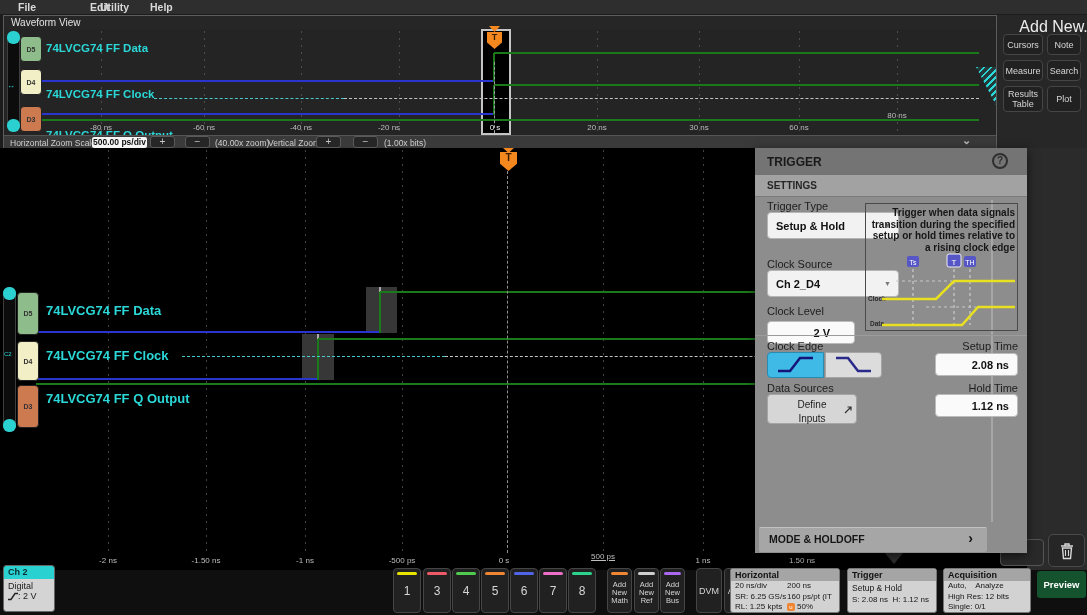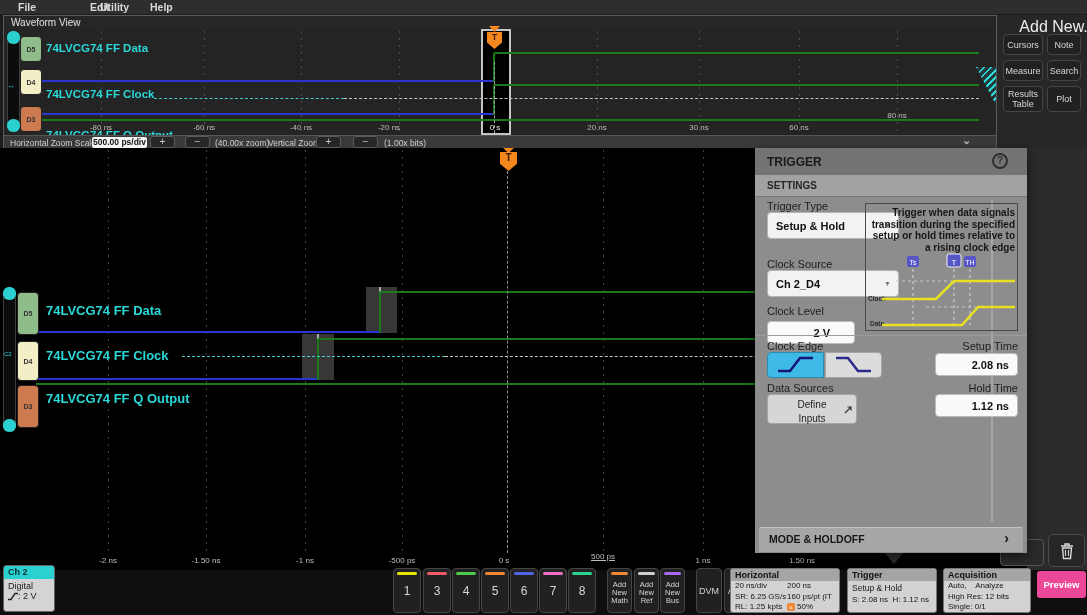--- a/index.html
+++ b/index.html
@@ -270,21 +270,21 @@
       <span style="display:block;text-align:center;font-size:10px;line-height:14px;color:#1d1d1d;padding-top:3px;white-space:pre-line;">Define
 Inputs</span>
       <svg width="8" height="8" viewBox="0 0 8 8" style="position:absolute;right:4px;top:11px;">
           <path d="M1 7 L7 1 M3.5 1 H7 V4.5" fill="none" stroke="#333" stroke-width="1.2"></path>
         </svg>
     </div>
 
     <div class="panel-label" style="left:150px;top:234px;width:113px;text-align:right;">Hold Time</div>
     <div class="field" style="left:180px;top:246px;width:83px;height:23px;justify-content:flex-end;padding-right:8px;">1.12 ns</div>
 
-    <div class="abs" style="left:4px;top:379px;width:264px;height:25px;background:#a6a6a6;border-top:1px solid #c2c2c2;border-radius:2px;">
+    <div class="abs" style="left:4px;top:379px;width:228px;height:25px;background:#a6a6a6;border-top:1px solid #c2c2c2;border-radius:2px;">
       <span style="position:absolute;left:10px;top:5px;font-size:10.5px;font-weight:bold;color:#151515;">MODE &amp; HOLDOFF</span>
       <span style="position:absolute;right:14px;top:2px;font-size:14px;font-weight:bold;color:#151515;">›</span>
     </div>
   </div>
 
   <div class="abs" style="left:1048px;top:534px;width:37px;height:33px;background:#262626;border:1px solid #4a4a4a;border-radius:5px;display:flex;align-items:center;justify-content:center;">
     <svg width="16" height="18" viewBox="0 0 16 18">
       <path d="M2 4 H14 M6 4 V2 H10 V4" fill="none" stroke="#d8d8d8" stroke-width="1.4"></path>
       <path d="M3.5 6 L4.5 16.5 H11.5 L12.5 6 Z" fill="none" stroke="#d8d8d8" stroke-width="1.4"></path>
       <path d="M6.5 8 V14 M9.5 8 V14" stroke="#d8d8d8" stroke-width="1.1"></path>
@@ -361,15 +361,15 @@
     <div class="row">S: 2.08 ns  H: 1.12 ns</div>
   </div>
 
   <div class="badge3" style="left:943px;top:568px;width:88px;height:45px;">
     <div class="hdr">Acquisition</div>
     <div class="row">Auto,    Analyze</div>
     <div class="row">High Res: 12 bits</div>
     <div class="row">Single: 0/1</div>
   </div>
 
-  <div class="abs" style="left:1037px;top:571px;width:49px;height:27px;background:#ec4899;border-radius:3px;color:#fff;font-size:9.5px;font-weight:bold;display:flex;align-items:center;justify-content:center;">Preview</div>
+  <div class="abs" style="left:1037px;top:571px;width:49px;height:27px;background:#14532d;border-radius:3px;color:#fff;font-size:9.5px;font-weight:bold;display:flex;align-items:center;justify-content:center;">Preview</div>
 
 </div>
 
 </body></html>

